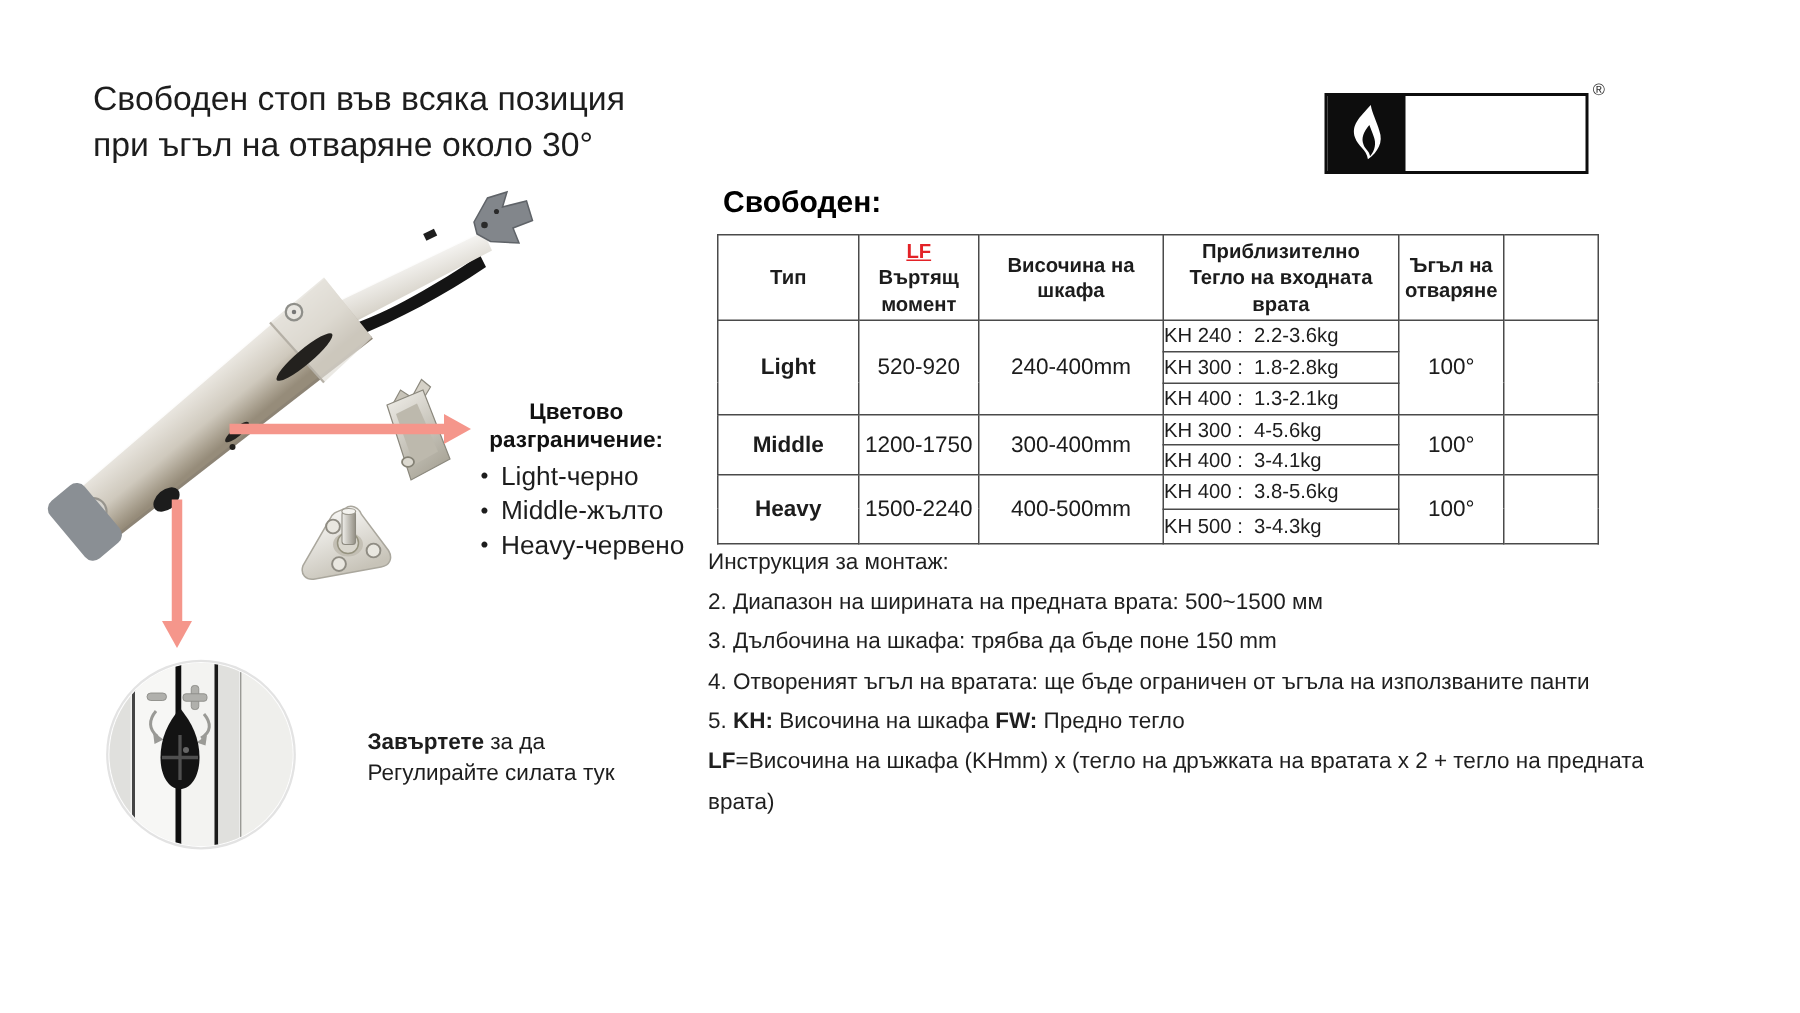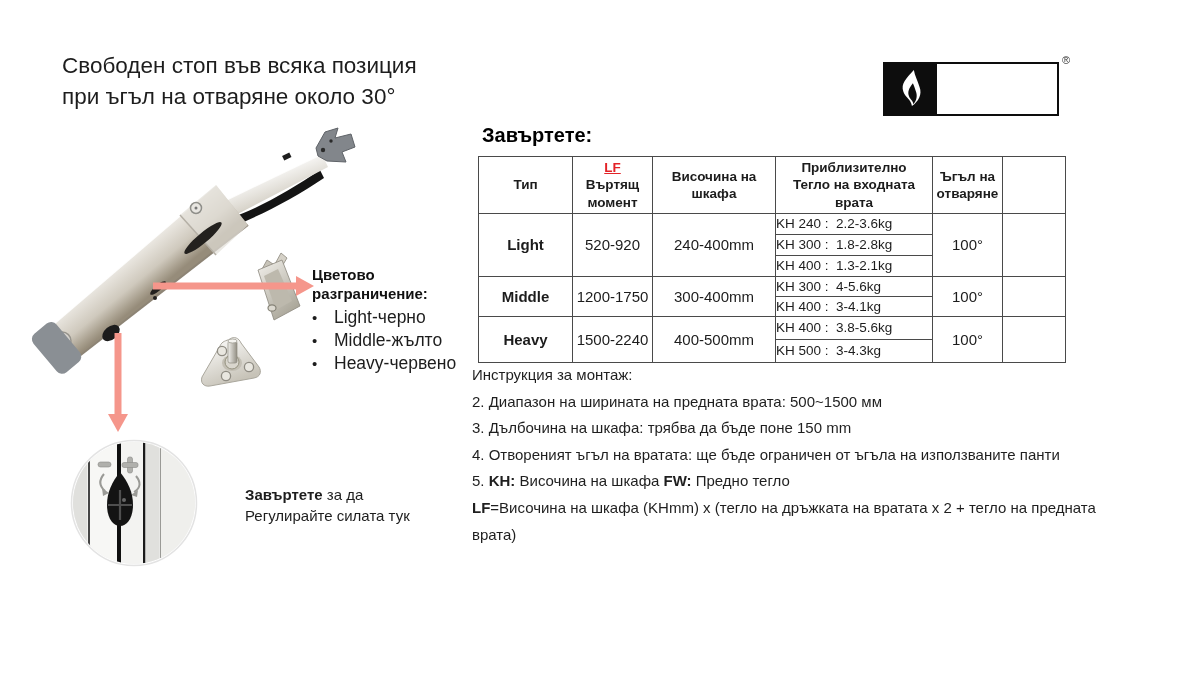--- a/index.html
+++ b/index.html
@@ -31,21 +31,21 @@
   .lf-label{color:#e32227;text-decoration:underline;}
   .cell-type{font-weight:bold;font-size:15px;text-align:center;}
   .cell-lf,.cell-height,.cell-angle{font-size:15px;text-align:center;}
   .cell-weight{font-size:13.5px;text-align:left;padding-left:8px;white-space:pre;}
 
   
   .instructions{left:472px;top:362px;width:665px;font-size:15px;line-height:26.6px;color:#1f1f1f;}
   .instructions b{font-weight:bold;}
 
   
-  .legend{left:312px;top:266px;}
+  .legend{left:312px;top:266px;text-align:center;}
   .legend-heading{font-size:15px;font-weight:bold;line-height:18.5px;white-space:pre-line;color:#111;}
   .legend-list{list-style:none;margin:3px 0 0 0;padding:0;font-size:17.5px;line-height:23px;color:#1d1d1d;}
   .legend-list li{display:flex;}
   .legend-bullet{width:22px;font-size:15px;}
 
   
   .adjust-note{left:245px;top:484px;font-size:15px;line-height:21px;color:#1d1d1d;}
 
   
   .product-svg{left:20px;top:120px;}
@@ -202,21 +202,21 @@
     </ul>
 </div>
 
 <div class="abs adjust-note">
   <div>
     <b>Завъртете</b><span> за да</span>
   </div>
   <div>Регулирайте силата тук</div>
 </div>
 
-<div class="abs params-heading">Завъртете:</div>
+<div class="abs params-heading">Свободен:</div>
 
 <div class="abs table-wrap">
   <table class="param-table">
     <colgroup>
       <col style="width:94px">
         <col style="width:80px">
         <col style="width:123px">
       <col style="width:157px">
         <col style="width:70px">
         <col style="width:63px">

